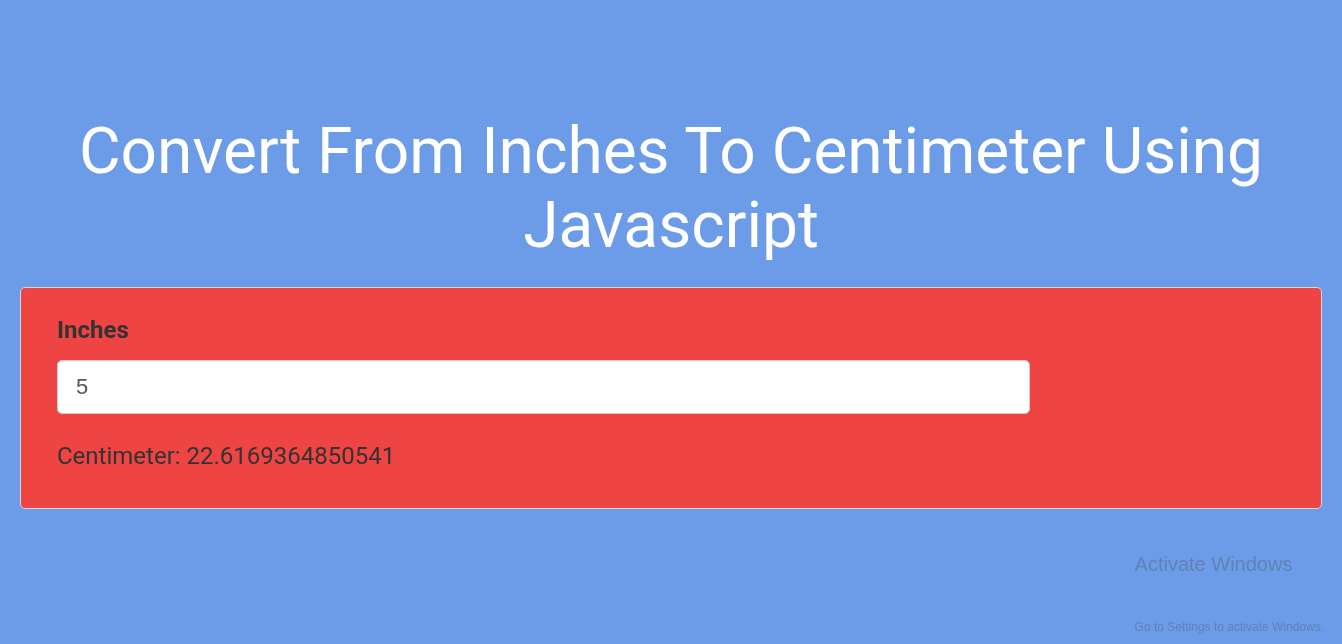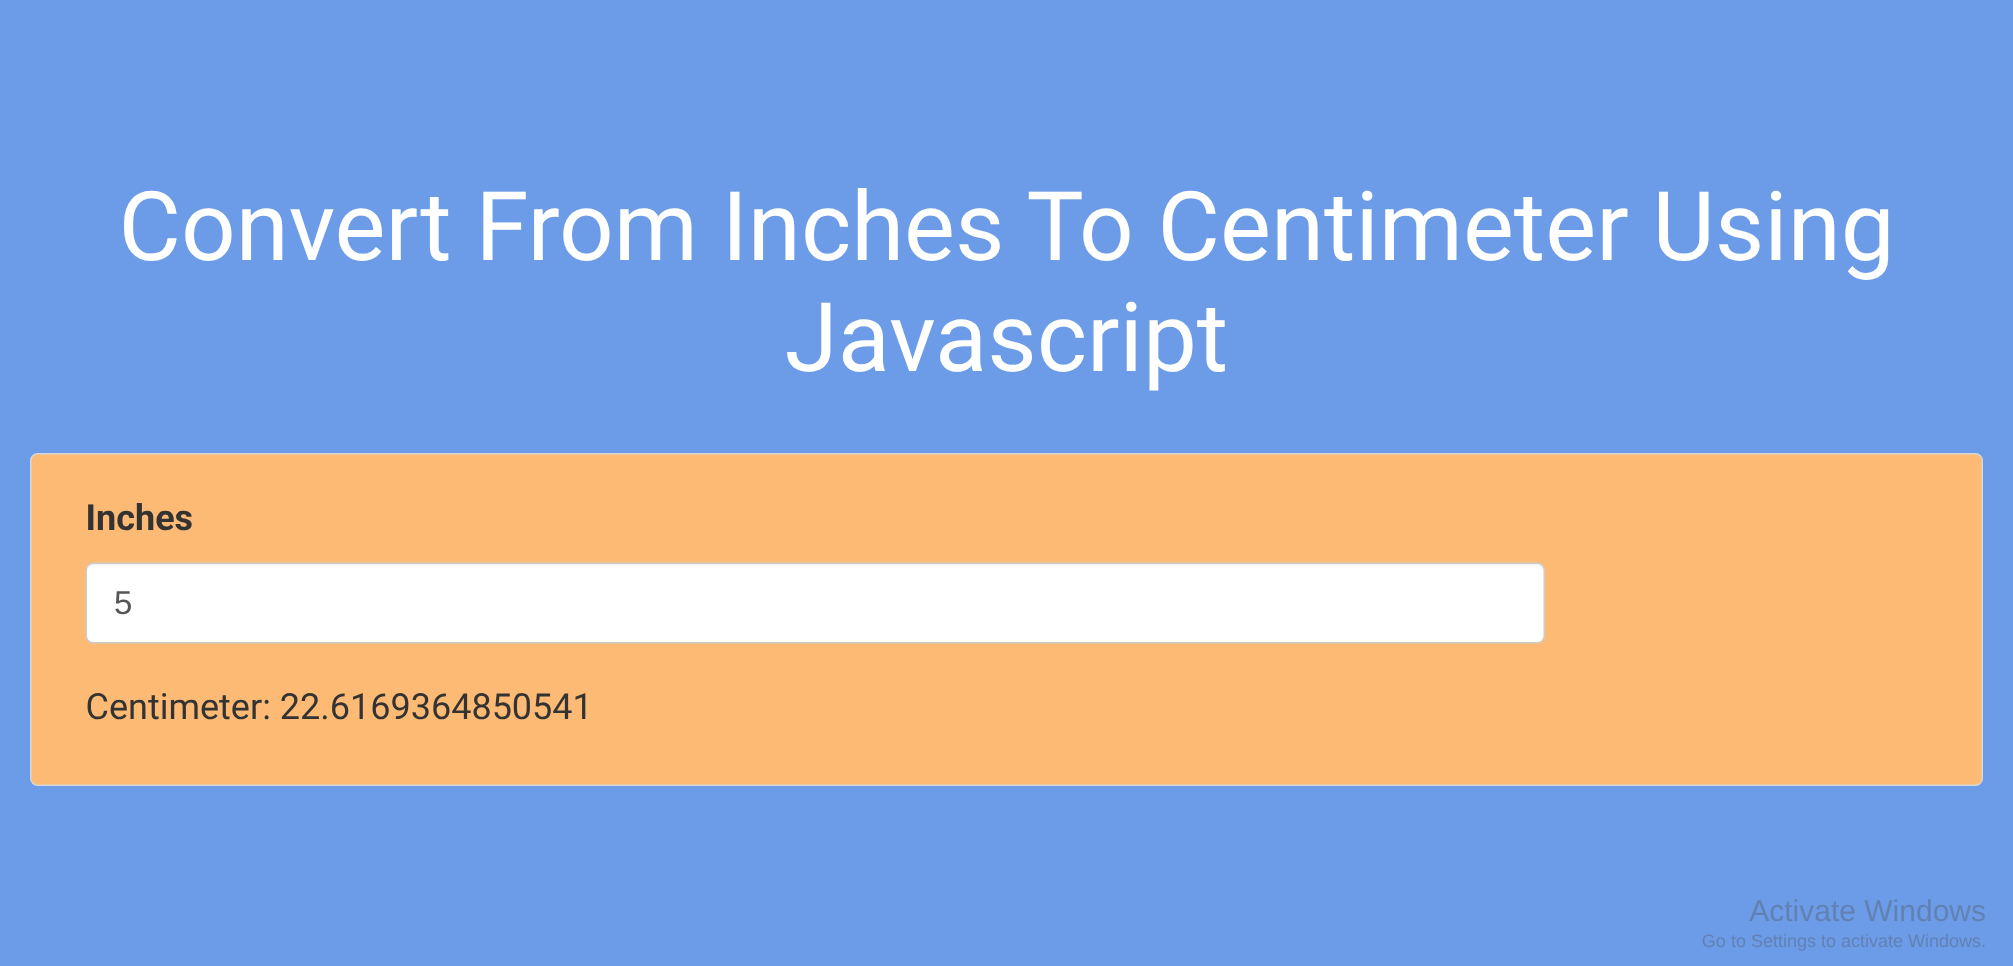--- a/index.html
+++ b/index.html
@@ -21,24 +21,24 @@
       color: #ffffff;
       font-size: 64px;
       font-weight: 400;
       text-align: center;
       line-height: 1.15;
       padding-top: 115px;
       padding-bottom: 24px;
     }
     
     .card {
-      background-color: #fdba74;
+      background-color: #ef4444;
       border: 1px solid #d6d6d6;
       border-radius: 5px;
-      margin: 16px 20px;
+      margin: 1px 20px;
       padding: 28px 36px 38px 36px;
     }
     
     .input-label {
       font-size: 24px;
       font-weight: 700;
       color: #333333;
       margin-bottom: 16px;
       display: block;
     }
@@ -61,34 +61,35 @@
       font-size: 24px;
       color: #333333;
       font-weight: 400;
       margin-top: 28px;
     }
     
     .watermark {
       position: absolute;
       right: 18px;
       bottom: 10px;
-      text-align: right;
+      text-align: left;
       color: rgba(80, 80, 80, 0.35);
       font-family: "Segoe UI", Arial, sans-serif;
       pointer-events: none;
     }
     
     .watermark-title {
       font-size: 20px;
       font-weight: 400;
     }
     
     .watermark-sub {
       font-size: 12px;
       font-weight: 400;
+      margin-top: 44px;
     }
   </style>
 </head>
 <body>
 
 <h1 class="page-title">Convert From Inches To Centimeter Using Javascript</h1>
 
 <div class="card">
   <label class="input-label">Inches</label>
   <input type="text" class="text-input" value="5" style="">

